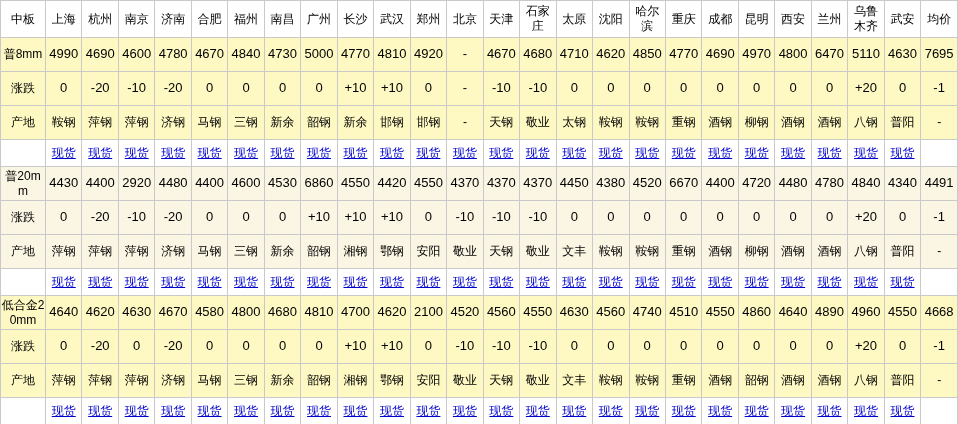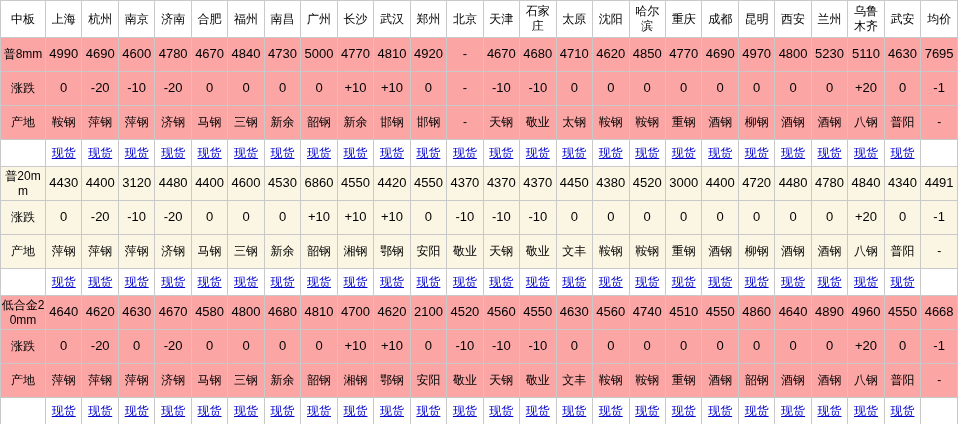--- a/index.html
+++ b/index.html
@@ -1,17 +1,17 @@
 <!DOCTYPE html>
 <html><head>
 <meta charset="utf-8">
 <style>
   html,body{margin:0;padding:0;background:#fff;color:#000;
     font-family:"Liberation Sans","DejaVu Sans",sans-serif;}
-  .wrap{width:958px;height:424px;overflow:hidden;background:#fca5a5;}
+  .wrap{width:958px;height:424px;overflow:hidden;background:#fef9c3;}
   table{border-collapse:collapse;table-layout:fixed;width:958px;}
   col.label-col{width:45px;}
   th,td{border:1px solid #c9c9c9;text-align:center;vertical-align:middle;
     padding:1px 0;font-weight:normal;overflow:hidden;
     font-size:12px;line-height:1.25;word-break:break-all;}
   thead th{height:34px;background:#fff;}
   tr.r-data td{height:31px;}
   tr.r-spot td{height:24px;}
   td.num{font-size:13px;font-family:"Liberation Sans","DejaVu Sans",sans-serif;
     letter-spacing:0;}
@@ -99,21 +99,21 @@
           <td class="num">-</td>
           <td class="num">4670</td>
           <td class="num">4680</td>
           <td class="num">4710</td>
           <td class="num">4620</td>
           <td class="num">4850</td>
           <td class="num">4770</td>
           <td class="num">4690</td>
           <td class="num">4970</td>
           <td class="num">4800</td>
-          <td class="num">5230</td>
+          <td class="num">6470</td>
           <td class="num">5110</td>
           <td class="num">4630</td>
           <td class="num">7695</td>
         </tr>
         <tr class="r-data">
           <td>涨跌</td>
           <td class="num">0</td>
           <td class="num">-20</td>
           <td class="num">-10</td>
           <td class="num">-20</td>
@@ -192,36 +192,36 @@
           <td><a class="spot" href="#">现货</a></td>
           <td><a class="spot" href="#">现货</a></td>
           <td><a class="spot" href="#">现货</a></td>
           <td><a class="spot" href="#">现货</a></td>
           <td></td>
         </tr>
         <tr class="r-data hl">
           <td>普20mm</td>
           <td class="num">4430</td>
           <td class="num">4400</td>
-          <td class="num">3120</td>
+          <td class="num">2920</td>
           <td class="num">4480</td>
           <td class="num">4400</td>
           <td class="num">4600</td>
           <td class="num">4530</td>
           <td class="num">6860</td>
           <td class="num">4550</td>
           <td class="num">4420</td>
           <td class="num">4550</td>
           <td class="num">4370</td>
           <td class="num">4370</td>
           <td class="num">4370</td>
           <td class="num">4450</td>
           <td class="num">4380</td>
           <td class="num">4520</td>
-          <td class="num">3000</td>
+          <td class="num">6670</td>
           <td class="num">4400</td>
           <td class="num">4720</td>
           <td class="num">4480</td>
           <td class="num">4780</td>
           <td class="num">4840</td>
           <td class="num">4340</td>
           <td class="num">4491</td>
         </tr>
         <tr class="r-data hl">
           <td>涨跌</td>

